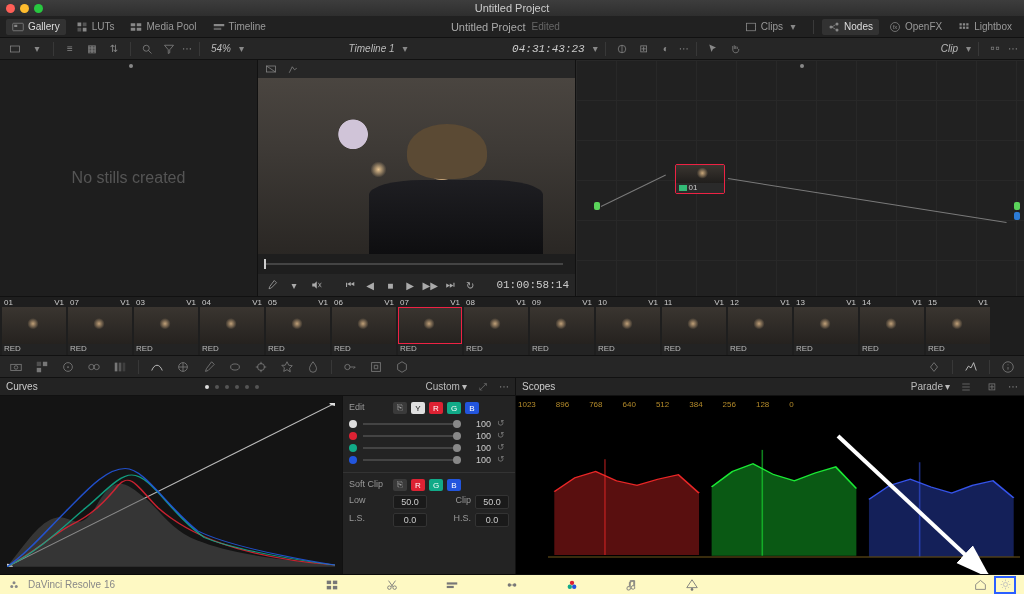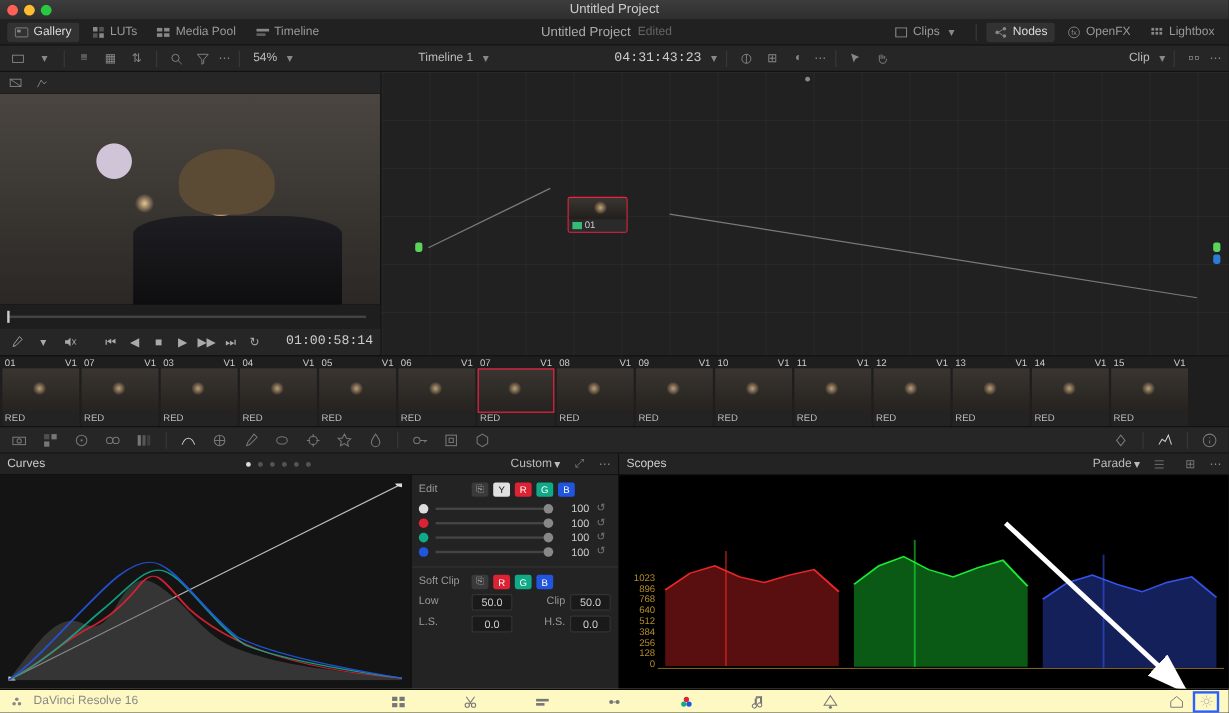--- a/index.html
+++ b/index.html
@@ -56,21 +56,21 @@
     height: 22px;
     background: #262626;
     border-bottom: 1px solid #111;
     display: flex;
     align-items: center;
     padding: 0 6px;
     gap: 4px;
   }
   .tb-btn { width:18px; height:18px; display:flex; align-items:center; justify-content:center; color:#888; border-radius:2px; }
   .tb-sep { width:1px; height:14px; background:#383838; margin:0 3px; }
-  .tb-label { font-size:10px; color:#bbb; padding: 0 4px; }
+  .tb-label { font-size:10px; color:#bbb; padding: 0 4px; font-style: italic; }
   .tb-dots { color:#888; }
 
   
   .main {
     height: 236px;
     display: flex;
     background: #1c1c1c;
   }
   .gallery-pane {
     width: 258px;
@@ -233,22 +233,22 @@
   .cc-sep { height:1px; background:#333; margin:2px -6px; }
   .numfield { width:34px; height:14px; background:#1a1a1a; border:1px solid #333; color:#ccc; font-size:9px; text-align:center; border-radius:2px; }
 
   
   .scopes-pane { flex:1; display:flex; flex-direction:column; position:relative; }
   .scope-body {
     flex:1; background:#000; position:relative; overflow:hidden;
   }
   .scope-yaxis {
     position:absolute; left:2px; top:4px; bottom:16px; width:28px;
-    display:flex; flex-direction:column; justify-content:flex-end;
-    color:#b38a2a; font-size:8px; text-align:right;
+    display:flex; flex-direction:row; justify-content:flex-start;
+    color:#b38a2a; font-size:8px; text-align:right;gap:20px;
   }
   .scope-chart { position:absolute; left:32px; right:4px; top:4px; bottom:16px; }
   .scope-chart svg { width:100%; height:100%; }
   .annot-arrow {
     position:absolute; right:16px; top:30px; width:180px; height:160px; pointer-events:none;
   }
 
   
   .bottombar {
     height:20px; background:#fef9c3; border-top:1px solid #0a0a0a;
@@ -432,20 +432,24 @@
   <div class="tb-btn">
     <svg viewBox="0 0 16 16" width="10" height="10">
         <rect x="2" y="5" width="4" height="4" fill="none" stroke="currentColor"></rect>
         <rect x="10" y="5" width="4" height="4" fill="none" stroke="currentColor"></rect>
       </svg>
   </div>
   <span class="tb-dots">⋯</span>
 </div>
 
 <div class="main">
+  <div class="gallery-pane">
+    <div class="gallery-dot"></div>
+    <div class="no-stills">No stills created</div>
+  </div>
 
   <div class="viewer-pane">
     <div class="viewer-sub">
       <div class="vs-icon">
         <svg viewBox="0 0 16 16" width="12" height="12">
             <rect x="2" y="4" width="12" height="8" fill="none" stroke="currentColor"></rect>
             <path d="M2 4l12 8" stroke="currentColor"></path>
           </svg>
       </div>
       <div class="vs-icon">

